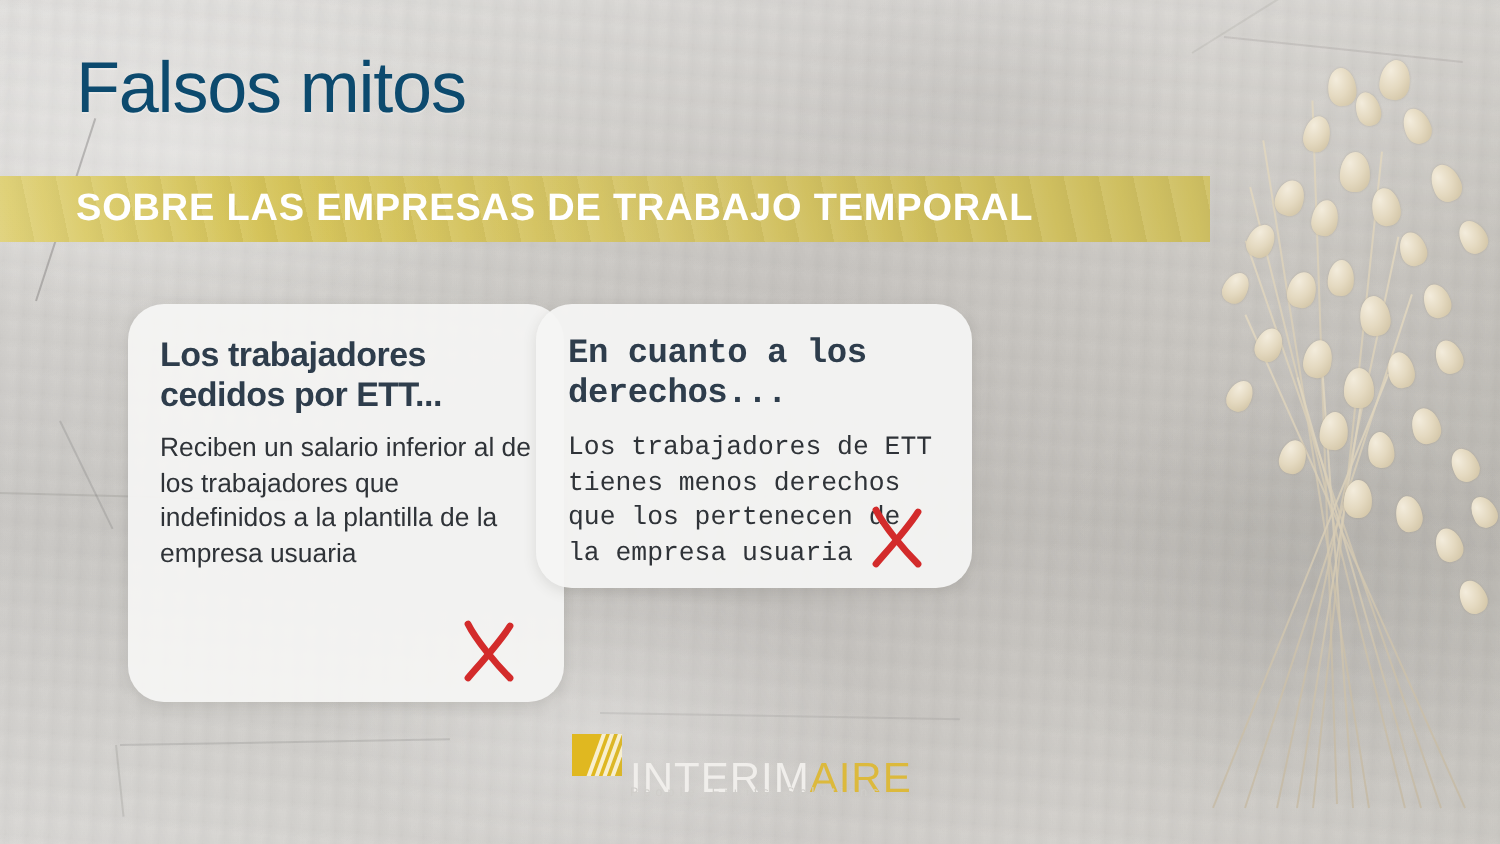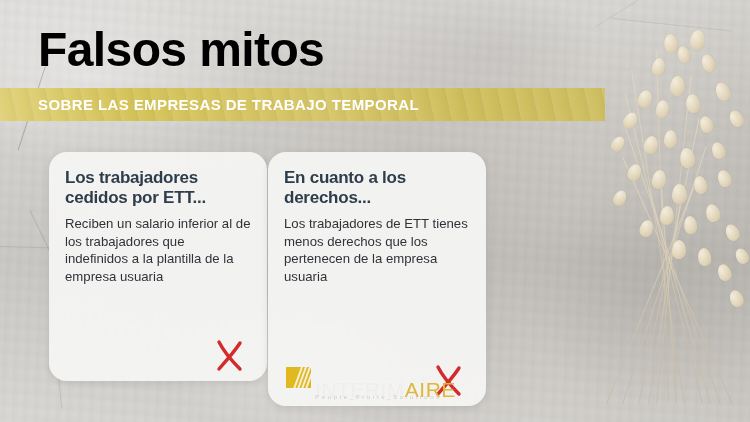--- a/index.html
+++ b/index.html
@@ -55,42 +55,42 @@
   .bud {
     position:absolute;
     border-radius:52% 52% 46% 46% / 60% 60% 40% 40%;
     background:radial-gradient(ellipse at 32% 28%, #f3ecdc 0%, #e4d9c0 48%, #cdbf9f 100%);
     box-shadow:0 0 1px rgba(150,138,112,0.45);
   }
 
   
   #title {
     position:absolute; left:38px; top:26px;
-    font-size:48px; font-weight:bold;
-    color:#000000; letter-spacing:-0.6px;
+    font-size:36px; font-weight:normal;
+    color:#0c4a6e; letter-spacing:-0.6px;
     line-height:1;
     text-shadow:0 1px 0 rgba(255,255,255,0.25);
   }
   #subtitle-banner {
     position:absolute; left:0; top:88px;
     width:605px; height:33px;
     background:linear-gradient(95deg,#d8c75b 0%, #d3c158 38%, #cfbd57 62%, #cfc063 100%);
     display:flex; align-items:center;
   }
   #subtitle-banner .sheen {
     position:absolute; inset:0;
     background:
       linear-gradient(86deg, rgba(255,255,255,0.18) 0%, rgba(255,255,255,0) 22%, rgba(255,255,255,0.10) 55%, rgba(255,255,255,0) 78%),
       repeating-linear-gradient(78deg, rgba(255,255,255,0.07) 0px, rgba(255,255,255,0) 9px, rgba(0,0,0,0.03) 17px);
     pointer-events:none;
   }
   #subtitle-text {
     position:relative;
     margin-left:38px;
-    font-size:15px; font-weight:bold;
+    font-size:19px; font-weight:bold;
     color:#ffffff; letter-spacing:0.4px;
     white-space:nowrap;
   }
 
   
   .card {
     position:absolute;
     width:218px;
     background:rgba(244,244,243,0.95);
     border-radius:18px;
@@ -198,30 +198,30 @@
     <div class="bud" style="left:170px;top:306px;width:13px;height:17px;transform:rotate(-24deg);"></div>
   </div>
 
   <div id="title">Falsos mitos</div>
 
   <div id="subtitle-banner">
     <div class="sheen"></div>
     <div id="subtitle-text">SOBRE LAS EMPRESAS DE TRABAJO TEMPORAL</div>
   </div>
 
-  <div class="card" style="left:49px;top:152px;height:229px;">
+  <div class="card" style="left:64px;top:152px;height:199px;">
     <div class="card-title">Los trabajadores cedidos por ETT...</div>
     <div class="card-body">Reciben un salario inferior al de los trabajadores que indefinidos a la plantilla de la empresa usuaria</div>
     <svg class="xmark" viewBox="0 0 34 36">
       <path d="M6 5 C10 13, 20 25, 27 32" stroke="#d32b2b" stroke-width="3.4" stroke-linecap="round" fill="none"></path>
       <path d="M27 6 C22 14, 12 25, 6 32" stroke="#d32b2b" stroke-width="3.4" stroke-linecap="round" fill="none"></path>
     </svg>
   </div>
 
-  <div class="card" style="left:268px;top:152px;height:254px;">
+  <div class="card" style="left:268px;top:152px;height:142px;font-family:Liberation Mono, monospace;">
     <div class="card-title">En cuanto a los derechos...</div>
     <div class="card-body">Los trabajadores de ETT tienes menos derechos que los pertenecen de la empresa usuaria</div>
     <svg class="xmark" viewBox="0 0 34 36">
       <path d="M6 5 C10 13, 20 25, 27 32" stroke="#d32b2b" stroke-width="3.4" stroke-linecap="round" fill="none"></path>
       <path d="M27 6 C22 14, 12 25, 6 32" stroke="#d32b2b" stroke-width="3.4" stroke-linecap="round" fill="none"></path>
     </svg>
   </div>
 
 
   <div id="logo">

